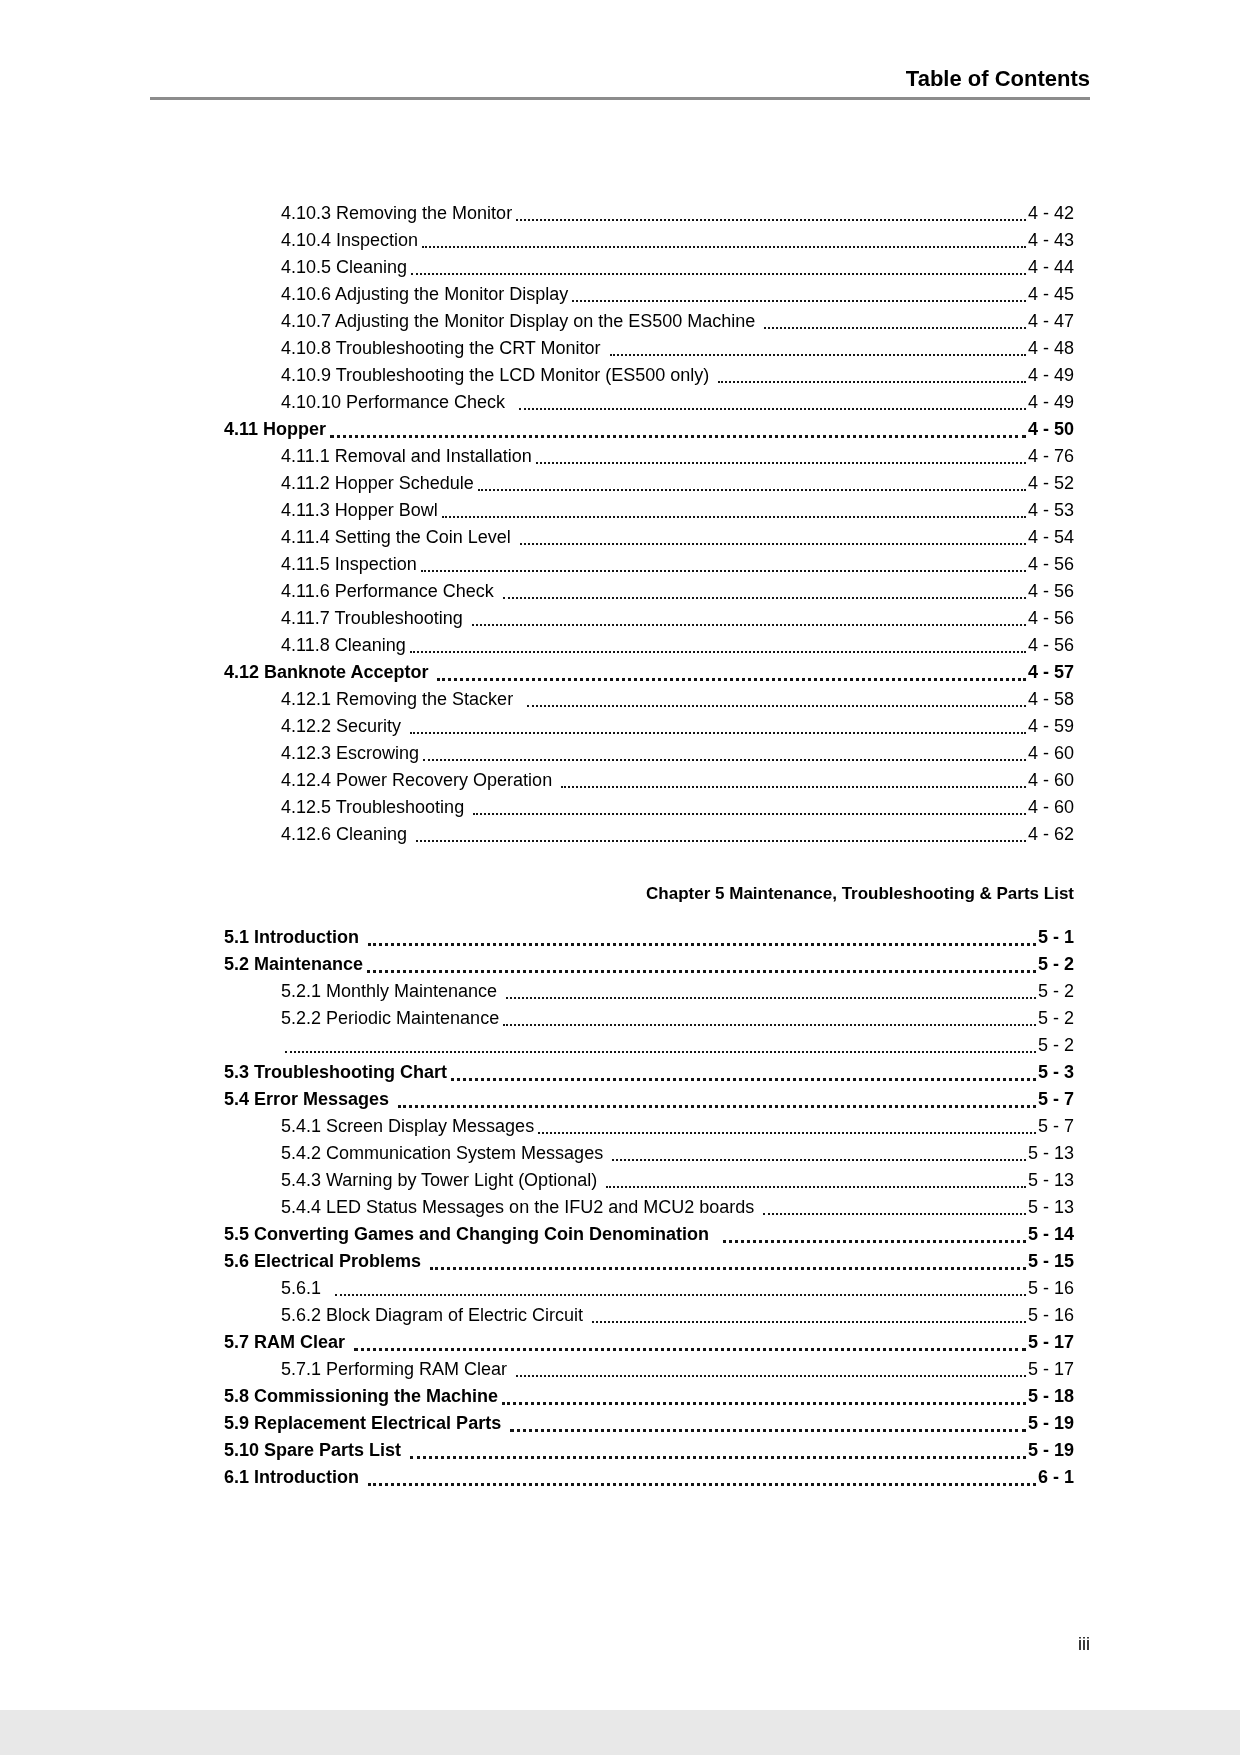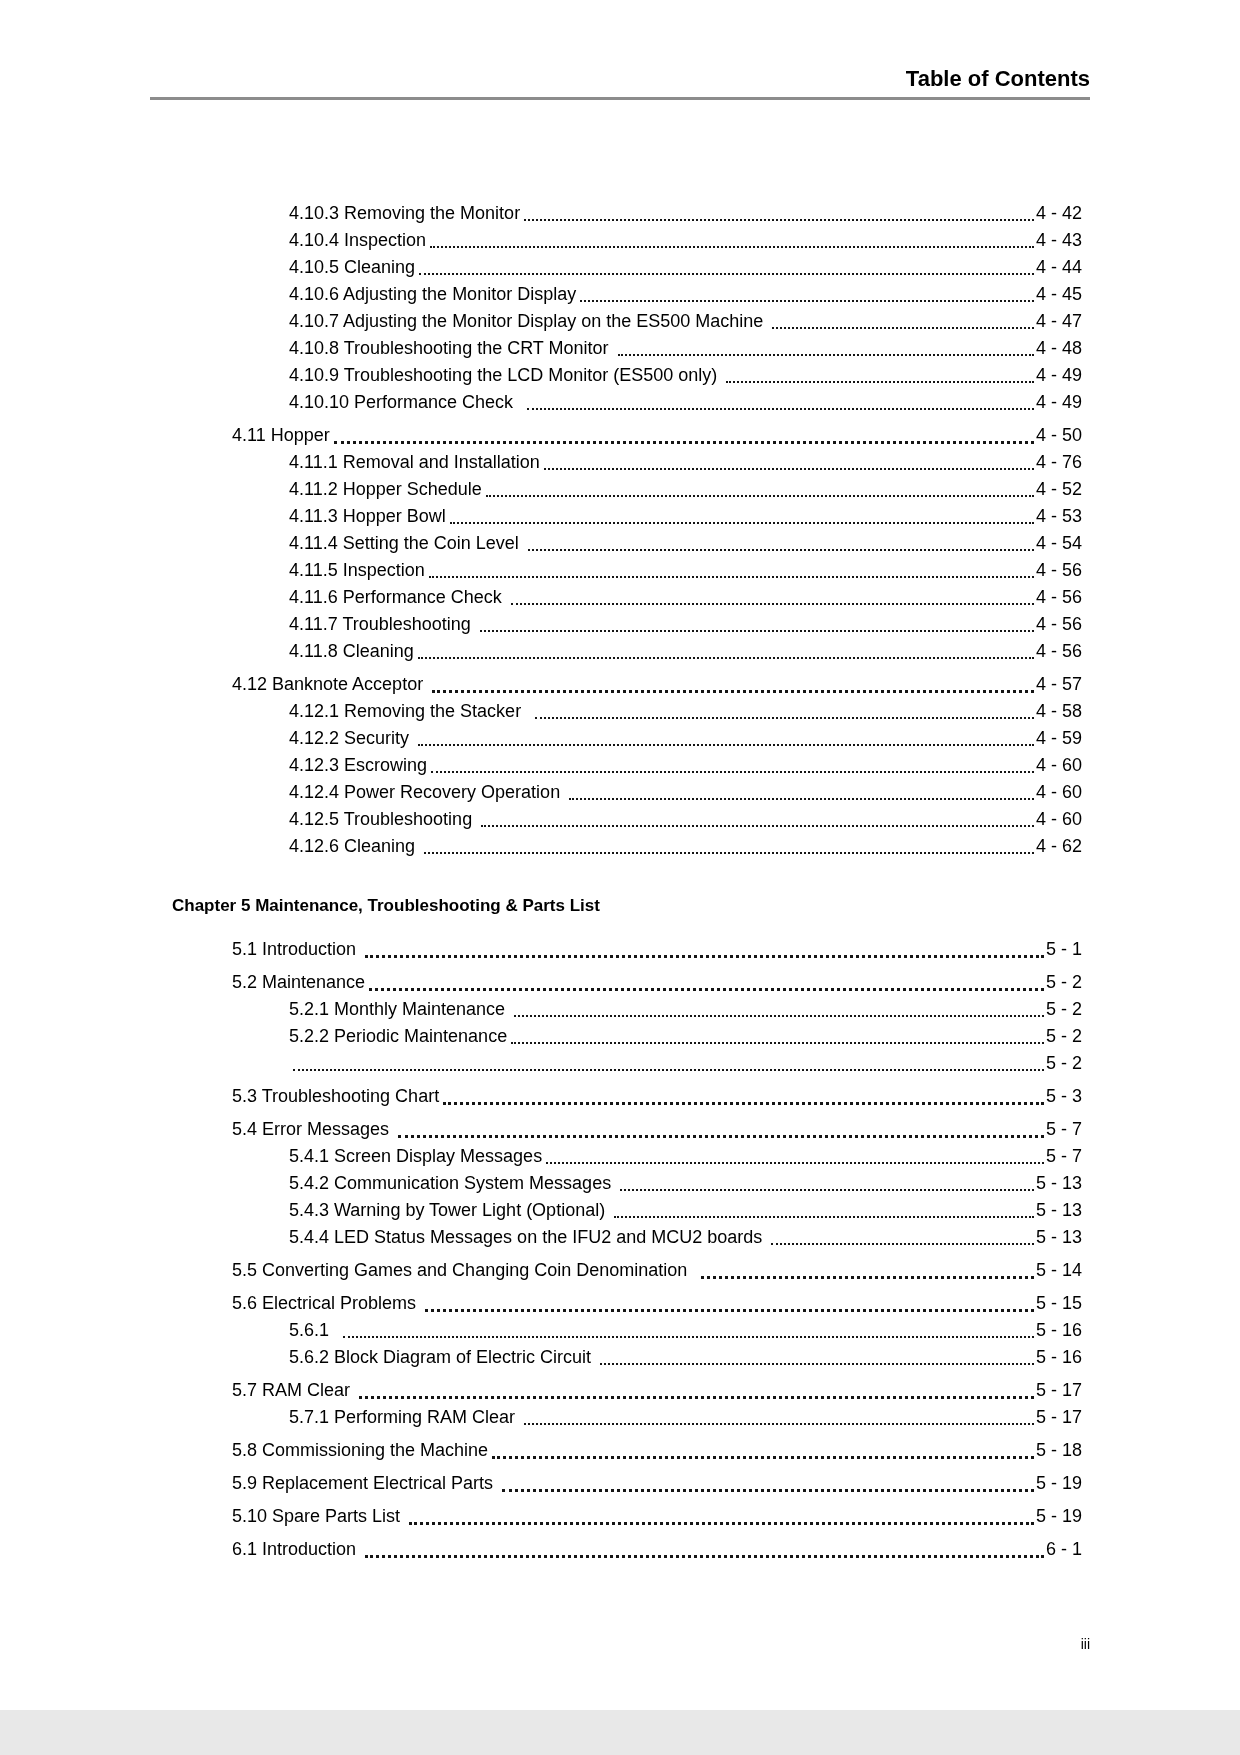--- a/index.html
+++ b/index.html
@@ -25,34 +25,35 @@
   .header-rule {
     position: absolute;
     left: 150px;
     top: 97px;
     width: 940px;
     height: 3px;
     background: #8c8c8c;
   }
   .toc {
     position: absolute;
-    left: 172px;
+    left: 164px;
     top: 200px;
     width: 910px;
+    text-align: right;
   }
   .toc-row {
     display: flex;
     align-items: baseline;
     font-size: 18px;
     line-height: 27px;
     height: 27px;
   }
   .toc-row.level-1 { padding-left: 60px; }
   .toc-row.level-2 { padding-left: 117px; }
-  .toc-row.bold { font-weight: 400; margin-top: 6px; }
+  .toc-row.bold { font-weight: 700; }
   .toc-label { white-space: pre; flex: 0 0 auto; }
   .leader {
     flex: 1 1 auto;
     align-self: flex-end;
     height: 0;
     min-width: 10px;
     border-bottom: 2px dotted #141414;
     margin: 0 2px 6px 4px;
   }
   .bold .leader { border-bottom-width: 3px; margin-bottom: 5px; }
@@ -62,21 +63,21 @@
     font-weight: 700;
     line-height: 34px;
     margin-top: 29px;
     margin-bottom: 13px;
     white-space: pre;
   }
   .page-footer {
     position: absolute;
     right: 150px;
     top: 1633px;
-    font-size: 14px;
+    font-size: 18px;
     line-height: 22px;
   }
 </style>
 </head>
 <body>
 
 <div class="page">
   <div class="header-title">Table of Contents</div>
   <div class="header-rule"></div>
 

